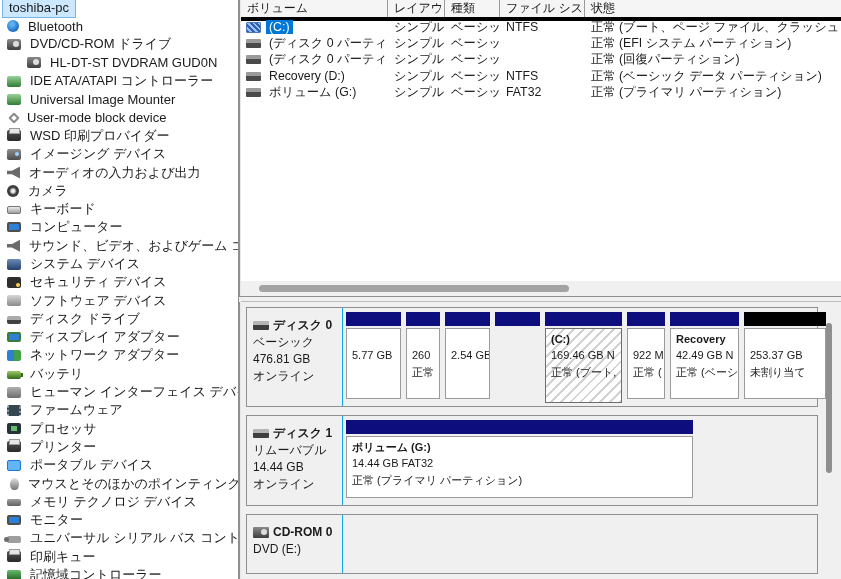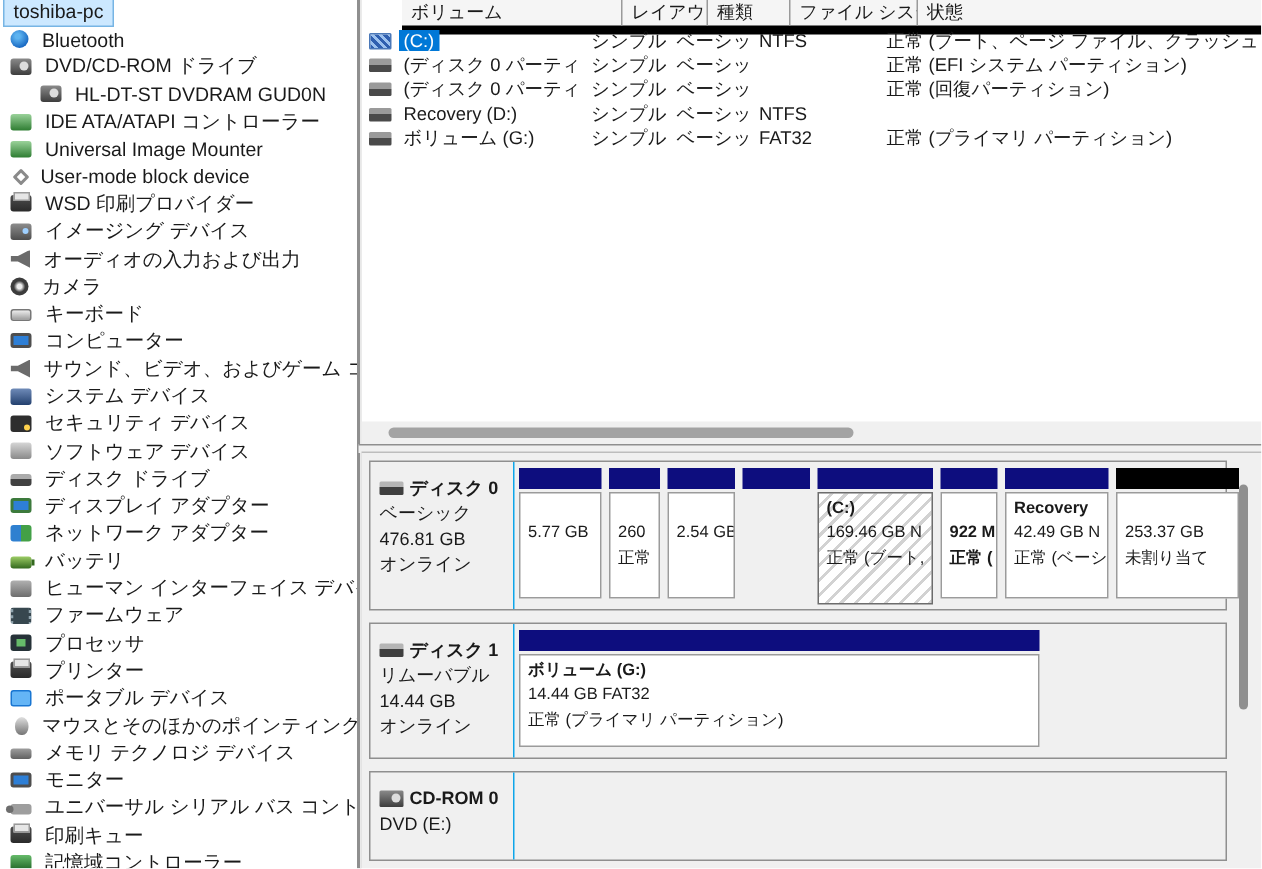--- a/index.html
+++ b/index.html
@@ -48,21 +48,21 @@
   .i-memory{height:7px;margin-top:2px;background:linear-gradient(#9e9e9e,#616161);}
   .i-usb{height:7px;margin-top:2px;background:#9e9e9e;}
   .i-usb::after{content:"";position:absolute;left:-3px;top:1px;width:5px;height:5px;border-radius:50%;background:#6d6d6d;}
   .i-storage{background:linear-gradient(#66bb6a,#1b5e20);}
 
   
   .vdivider{position:absolute;left:238px;top:0;width:2px;height:579px;background:#8f8f8f;border-right:1px solid #e8e8e8;}
 
   
   .volume-pane{position:absolute;left:241px;top:0;width:600px;height:296px;background:#fff;overflow:hidden;}
-  .vl-header{display:flex;height:17px;background:#f5f5f5;border-bottom:6px solid #000000;margin-left:27px;}
+  .vl-header{display:flex;height:17px;background:#f5f5f5;border-bottom:4px solid #000000;}
   .vl-h{box-sizing:border-box;font-size:12px;line-height:17px;padding-left:6px;border-right:1px solid #9a9a9a;white-space:nowrap;overflow:hidden;}
   .c1{width:147px;} .c2{width:57px;} .c3{width:55px;} .c4{width:85px;} .c5{flex:1;border-right:none;}
   .vl-rows{position:absolute;left:0;top:19px;right:0;}
   .vrow{display:flex;height:16.3px;align-items:center;font-size:12.3px;white-space:nowrap;}
   .vcell{box-sizing:border-box;padding-left:6px;overflow:hidden;white-space:nowrap;}
   .vol-label-cell{display:flex;align-items:center;padding-left:5px;}
   .vicon{width:15px;height:9px;flex:none;border-radius:1px;background:linear-gradient(#9a9a9a 0 45%,#4a4a4a 45%);}
   .vicon.c{height:11px;background:repeating-linear-gradient(45deg,#2f5fb0 0 2px,#9cc1ee 2px 4px);border:1px solid #4a78b8;box-sizing:border-box;}
   .vlabel{margin-left:5px;padding:0 3px;}
   .vlabel.selected{background:#0078d7;color:#fff;}
@@ -270,20 +270,21 @@
           <div class="vcell c5">正常 (回復パーティション)</div>
         </div>
         <div class="vrow">
           <div class="vcell vol-label-cell c1">
             <span class="vicon"></span>
             <span class="vlabel">Recovery (D:)</span>
           </div>
           <div class="vcell c2">シンプル</div>
           <div class="vcell c3">ベーシック</div>
           <div class="vcell c4">NTFS</div>
+          <div class="vcell c5">正常 (ベーシック データ パーティション)</div>
         </div>
         <div class="vrow">
           <div class="vcell vol-label-cell c1">
             <span class="vicon"></span>
             <span class="vlabel">ボリューム (G:)</span>
           </div>
           <div class="vcell c2">シンプル</div>
           <div class="vcell c3">ベーシック</div>
           <div class="vcell c4">FAT32</div>
           <div class="vcell c5">正常 (プライマリ パーティション)</div>
@@ -337,21 +338,21 @@
               <div class="pbar" style="background: rgb(13, 13, 126);"></div>
             </div>
             <div class="part selected" style="width: 79px;">
               <div class="pbar" style="background: rgb(13, 13, 126);"></div>
               <div class="pbody">
                 <div class="pline pline0">(C:)</div>
                 <div class="pline">169.46 GB N</div>
                 <div class="pline">正常 (ブート,</div>
               </div>
             </div>
-            <div class="part" style="width: 40px; font-weight: bold;">
+            <div class="part" style="width: 40px;">
               <div class="pbar" style="background: rgb(13, 13, 126);"></div>
               <div class="pbody">
                 <div class="pline pline0"></div>
                 <div class="pline">922 M</div>
                 <div class="pline">正常 (</div>
               </div>
             </div>
             <div class="part" style="width: 71px;">
               <div class="pbar" style="background: rgb(13, 13, 126);"></div>
               <div class="pbody">

